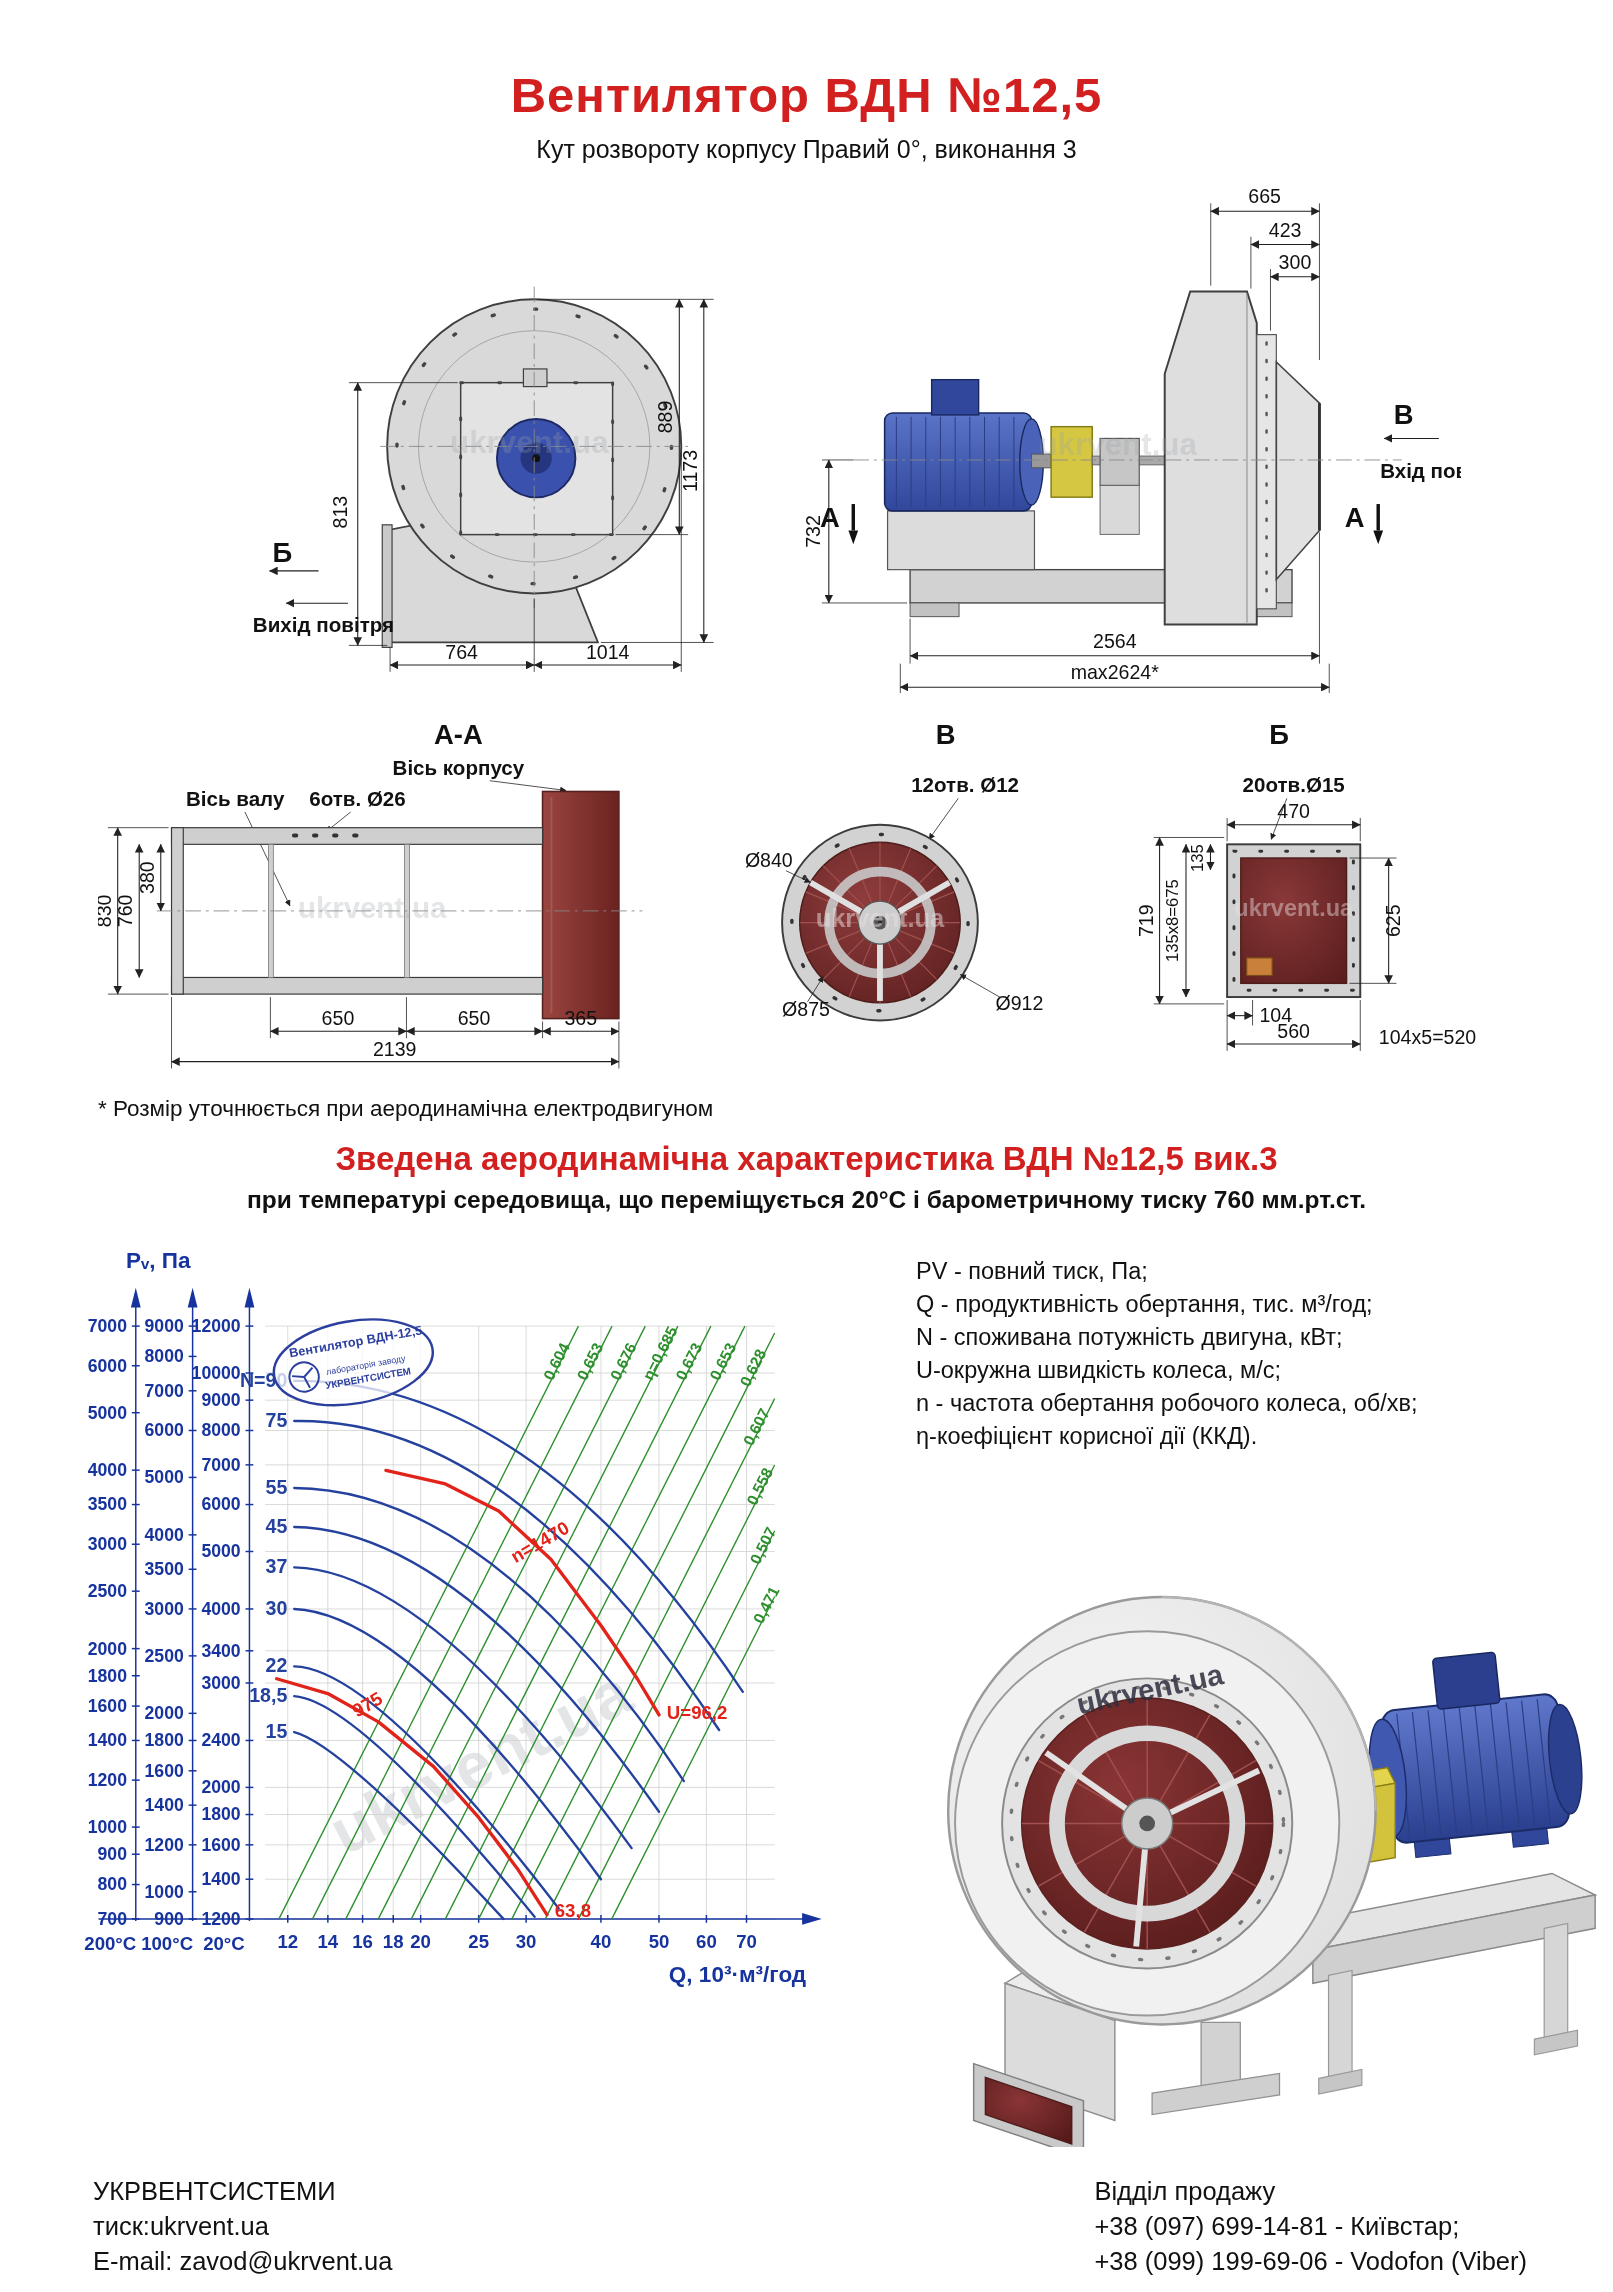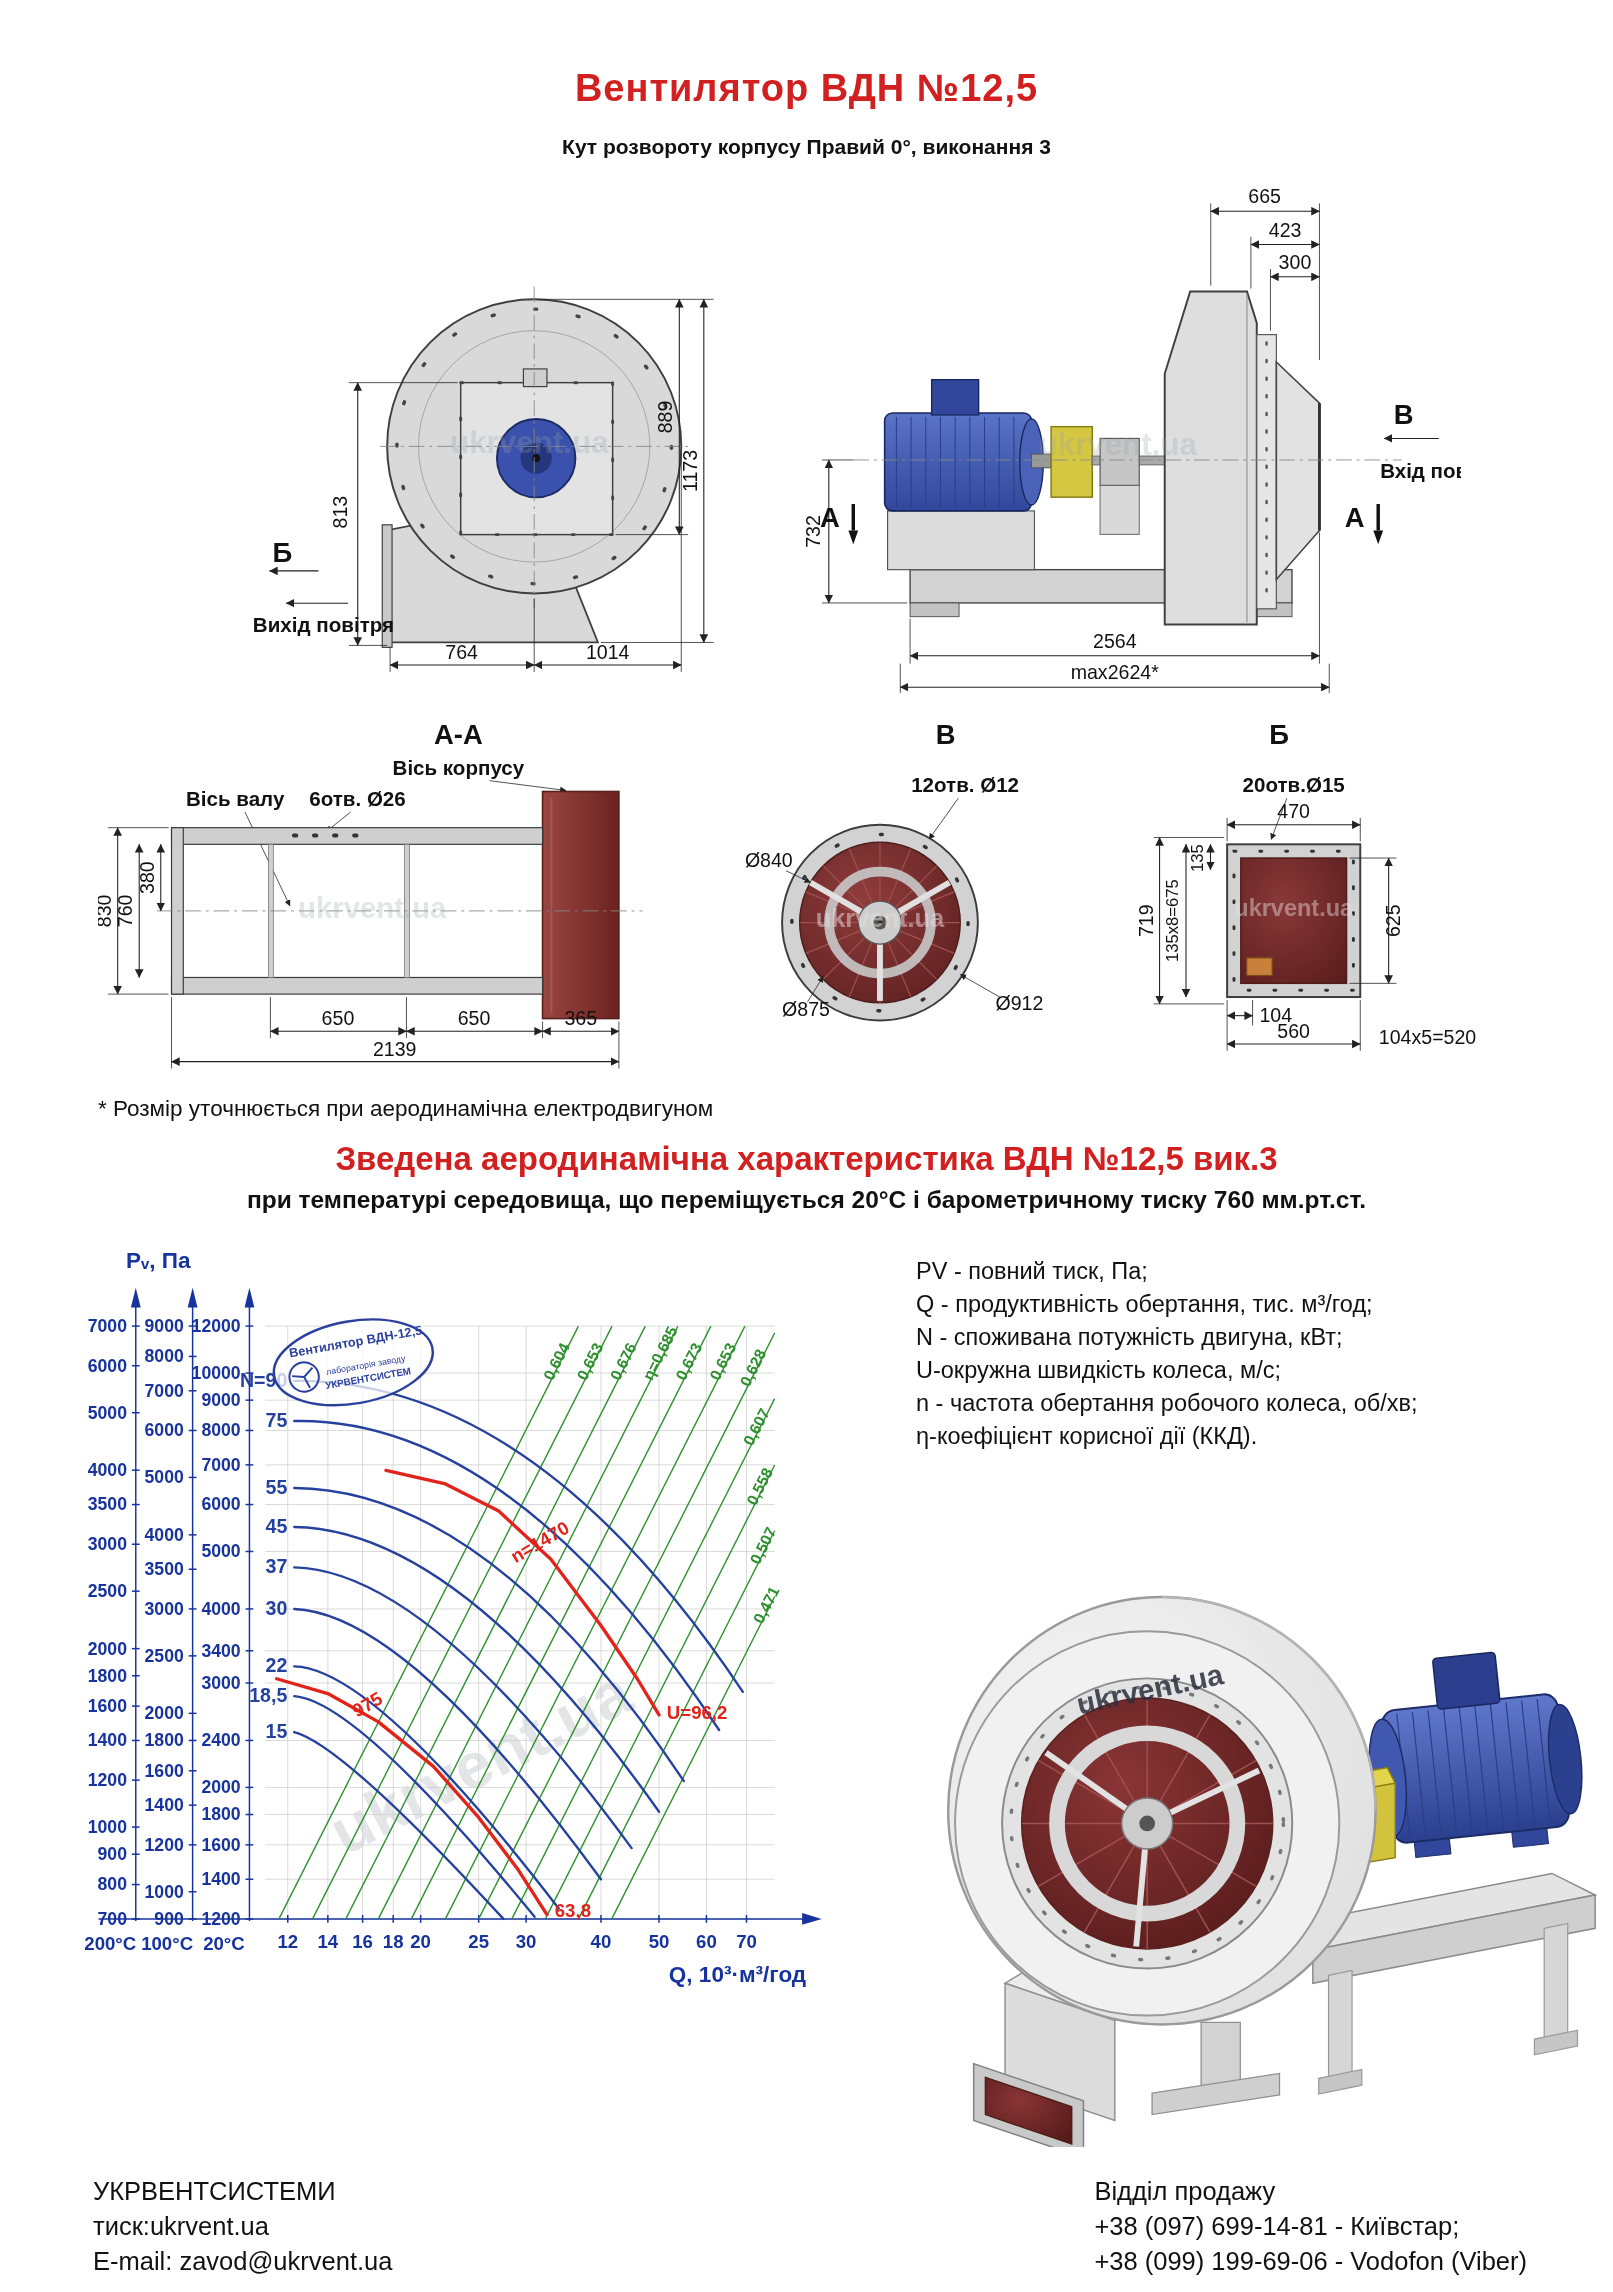--- a/index.html
+++ b/index.html
@@ -1,21 +1,21 @@
 <!DOCTYPE html>
 <html><head>
 <meta charset="utf-8">
 <style>
   html,body{margin:0;padding:0}
   body{width:1613px;height:2293px;position:relative;background:#fff;
        font-family:"Liberation Sans",sans-serif;color:#111;overflow:hidden}
   .abs{position:absolute}
   .cx{left:0;right:0;text-align:center}
-  .title{color:#d21f1f;font-size:38px;font-weight:bold;letter-spacing:1px}
-  .subtitle{font-size:21px;font-weight:bold}
+  .title{color:#d21f1f;font-size:49px;font-weight:bold;letter-spacing:1px}
+  .subtitle{font-size:25px;font-weight:normal}
   .aero-h{color:#d21f1f;font-size:33px;font-weight:bold}
   .aero-sh{font-size:24.5px;font-weight:bold}
   .note{font-size:22.5px;font-weight:500}
   .legend div{font-size:23.5px;line-height:33px;font-weight:500}
   .footer{font-size:25.5px;line-height:35px}
   .footer .b{font-weight:normal}
   svg text{font-family:"Liberation Sans",sans-serif}
   
   .dim{stroke:#222;stroke-width:1.1;fill:none}
   .ext{stroke:#222;stroke-width:0.8;fill:none}

